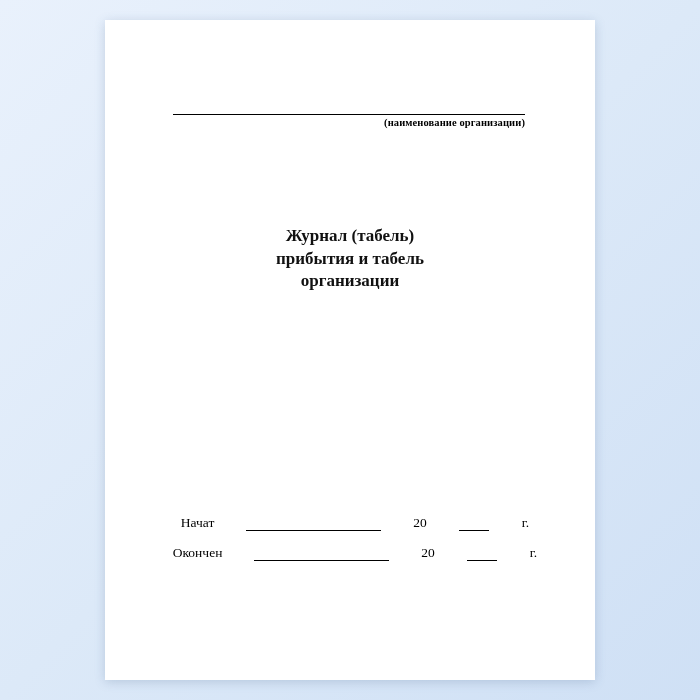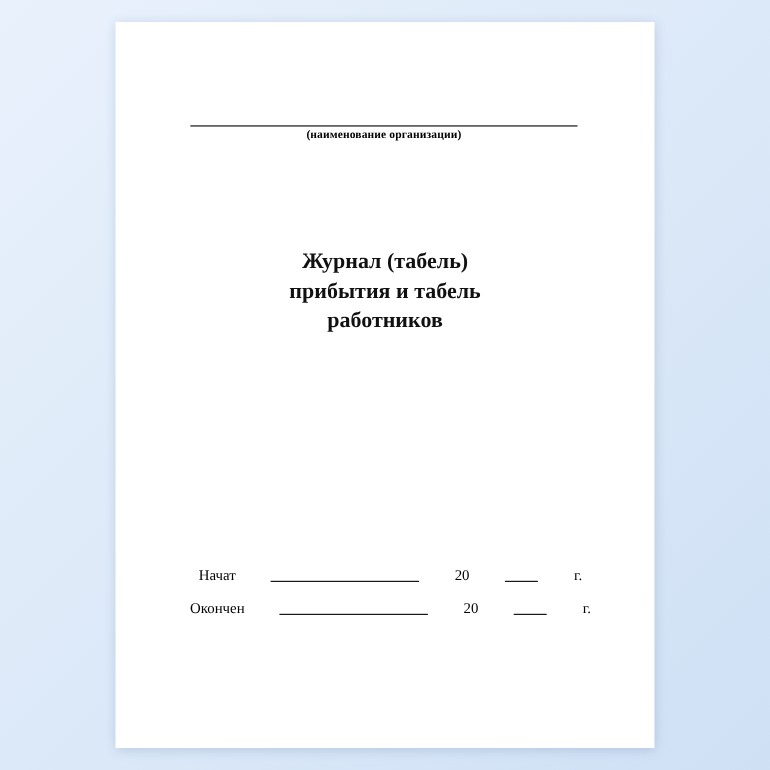--- a/index.html
+++ b/index.html
@@ -27,58 +27,59 @@
     width: 490px;
     height: 660px;
     background: #ffffff;
     box-shadow: 0 2px 10px rgba(60,90,130,0.22);
   }
   .org-line {
     position: absolute;
     left: 68px;
     top: 72px;
     width: 352px;
-    text-align: center;
+    text-align: right;
   }
   .org-rule {
     border-bottom: 1px solid #000;
     height: 22px;
   }
   .org-caption {
     font-size: 10.5px;
     font-weight: bold;
     letter-spacing: 0.1px;
     margin-top: 2px;
     color: #000;
   }
   .title {
     position: absolute;
     left: 45px;
     top: 205px;
     width: 400px;
     text-align: center;
-    font-size: 20px;
+    font-size: 17px;
     font-weight: bold;
     line-height: 1.33;
     color: #111;
   }
   .title .ln {
     display: block;
     white-space: nowrap;
   }
   .footer {
     position: absolute;
     left: 50px;
     top: 495px;
     width: 400px;
     font-size: 13.5px;
     color: #000;
   }
   .foot-row {
     display: flex;
+    align-items: flex-end;
     justify-content: center;
     margin-bottom: 14px;
     white-space: nowrap;
     gap: 28px;
   }
   .foot-label {
     padding-right: 4px;
   }
   .fill-long {
     display: inline-block;
@@ -107,21 +108,21 @@
 <div class="sheet">
 
   <div class="org-line">
     <div class="org-rule"></div>
     <div class="org-caption">(наименование организации)</div>
   </div>
 
   <div class="title">
     <span class="ln">Журнал (табель)</span>
     <span class="ln">прибытия и табель</span>
-    <span class="ln">работников</span>
+    <span class="ln">организации</span>
   </div>
 
   <div class="footer">
 
     <div class="foot-row">
       <span class="foot-label">Начат</span>
       <span class="fill-long"></span>
       <span class="foot-year">20</span>
       <span class="fill-short"></span>
       <span class="foot-gsuffix">г.</span>

